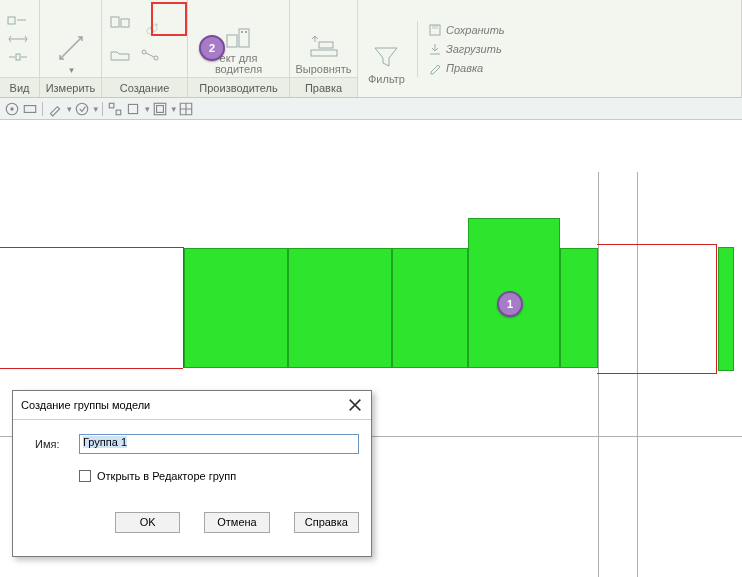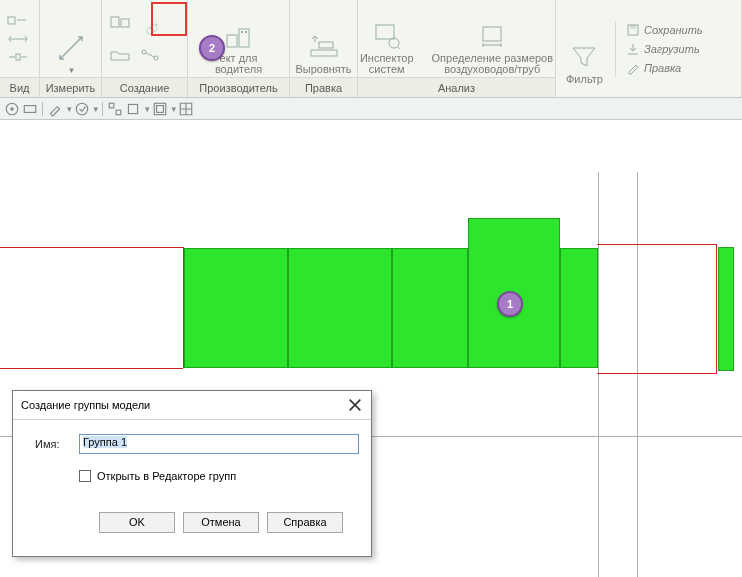--- a/index.html
+++ b/index.html
@@ -49,21 +49,21 @@
 .dlg-close{width:16px;height:16px;display:flex;align-items:center;justify-content:center;}
 .dlg-sep{height:1px;background:#d0d0d0;margin:0;}
 .dlg-body{padding:14px 12px 23px 22px;}
 .frow{display:flex;align-items:center;gap:10px;margin-bottom:16px;}
 .frow label{color:#222;width:34px;}
 .tin{flex:1;border:1px solid #6b95c4;height:20px;padding:1px 3px;font-size:11px;}
 .tin .selected{background:#cfe3f7;display:inline-block;}
 .chkrow{display:flex;align-items:center;gap:6px;margin-left:44px;margin-bottom:30px;}
 .chk{width:12px;height:12px;border:1px solid #666;}
 .btnrow{display:flex;gap:8px;margin-left:64px;}
-.btn{width:76px;height:21px;border:1px solid #a6a6a6;background:#f2f2f2;text-align:center;line-height:19px;font-size:11px;}
+.btn{width:76px;height:21px;border:1px solid #a6a6a6;background:#f2f2f2;text-align:center;line-height:19px;font-size:11px;margin-left:16px;}
 
 .dd{font-size:9px;color:#888;margin-left:2px;}
 </style>
 </head>
 <body>
 
 <div class="ribbon">
 
   <div class="panel" style="width:40px">
     <div class="panel-body">
@@ -162,42 +162,20 @@
             <rect x="2" y="18" width="26" height="6" fill="none" stroke="#9aa"></rect>
             <rect x="10" y="10" width="14" height="6" fill="none" stroke="#9aa"></rect>
             <path d="M6 10v-6l-3 3m3-3l3 3" stroke="#9aa" fill="none"></path>
           </svg>
         <div class="lbl">Выровнять</div>
       </div>
     </div>
     <div class="panel-title">Правка</div>
   </div>
 
-  <div class="panel" style="width:198px">
-    <div class="panel-body" style="justify-content:center;gap:6px">
-      <div class="big">
-        <svg viewBox="0 0 30 30">
-            <rect x="4" y="4" width="18" height="14" fill="none" stroke="#9aa"></rect>
-            <circle cx="22" cy="22" r="5" fill="none" stroke="#9aa"></circle>
-            <path d="M25 25l3 3" stroke="#9aa"></path>
-          </svg>
-        <div class="lbl" style="white-space:pre">Инспектор
-систем</div>
-      </div>
-      <div class="big">
-        <svg viewBox="0 0 30 30">
-            <rect x="6" y="6" width="18" height="14" fill="none" stroke="#9aa"></rect>
-            <path d="M6 24h18M6 22v4M24 22v4" stroke="#9aa"></path>
-          </svg>
-        <div class="lbl" style="white-space:pre">Определение размеров
-воздуховодов/труб</div>
-      </div>
-    </div>
-    <div class="panel-title">Анализ</div>
-  </div>
 
   <div class="panel" style="flex:1">
     <div class="panel-body" style="gap:6px">
       <div class="big">
         <svg viewBox="0 0 30 30">
             <path d="M4 6h22l-8 10v8l-6-3v-5z" fill="none" stroke="#9aa"></path>
           </svg>
         <div class="lbl">Фильтр</div>
       </div>
       <div style="width:1px;height:56px;background:#d7d7d7"></div>

